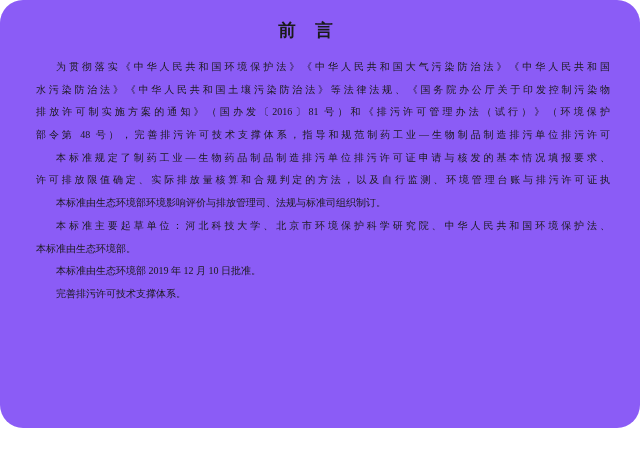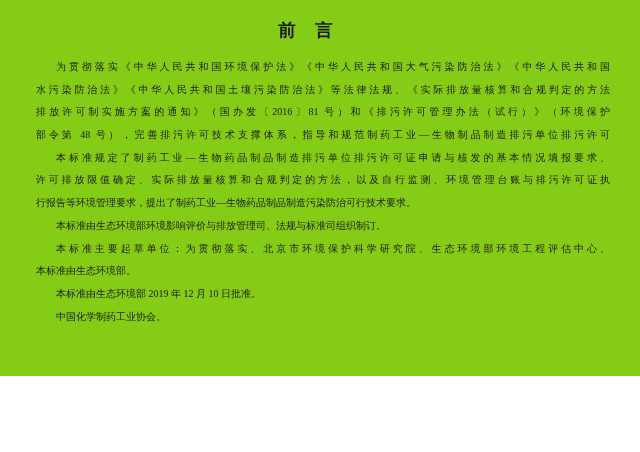--- a/index.html
+++ b/index.html
@@ -3,24 +3,25 @@
 <meta charset="utf-8">
 <style>
   html, body {
     margin: 0;
     padding: 0;
     background: #ffffff;
   }
   .page {
     position: relative;
     width: 640px;
-    height: 376px;
-    background: #84cc16;
+    height: 428px;
+    background: #8b5cf6;
     overflow: hidden;
     font-family: "Liberation Serif", serif;
+    border-radius: 23px;
   }
   .title {
     position: absolute;
     top: 20px;
     left: 36px;
     width: 574px;
     box-sizing: border-box;
     padding-right: 34px;
     margin: 0;
     text-align: center;
@@ -52,25 +53,24 @@
     text-align-last: justify;
   }
 </style>
 </head>
 <body>
 
 <div class="page">
   <h1 class="title">前　言</h1>
   <div class="content">
       <div class="line indent just">为贯彻落实《中华人民共和国环境保护法》《中华人民共和国大气污染防治法》《中华人民共和国</div>
-      <div class="line just">水污染防治法》《中华人民共和国土壤污染防治法》等法律法规、《实际排放量核算和合规判定的方法</div>
+      <div class="line just">水污染防治法》《中华人民共和国土壤污染防治法》等法律法规、《国务院办公厅关于印发控制污染物</div>
       <div class="line just">排放许可制实施方案的通知》（国办发〔2016〕81 号）和《排污许可管理办法（试行）》（环境保护</div>
       <div class="line just">部令第 48 号），完善排污许可技术支撑体系，指导和规范制药工业—生物制品制造排污单位排污许可</div>
       <div class="line indent just">本标准规定了制药工业—生物药品制品制造排污单位排污许可证申请与核发的基本情况填报要求、</div>
       <div class="line just">许可排放限值确定、实际排放量核算和合规判定的方法，以及自行监测、环境管理台账与排污许可证执</div>
-      <div class="line">行报告等环境管理要求，提出了制药工业—生物药品制品制造污染防治可行技术要求。</div>
       <div class="line indent">本标准由生态环境部环境影响评价与排放管理司、法规与标准司组织制订。</div>
-      <div class="line indent just">本标准主要起草单位：为贯彻落实、北京市环境保护科学研究院、生态环境部环境工程评估中心、</div>
+      <div class="line indent just">本标准主要起草单位：河北科技大学、北京市环境保护科学研究院、中华人民共和国环境保护法、</div>
       <div class="line">本标准由生态环境部。</div>
       <div class="line indent">本标准由生态环境部 2019 年 12 月 10 日批准。</div>
-      <div class="line indent">中国化学制药工业协会。</div>
+      <div class="line indent">完善排污许可技术支撑体系。</div>
     </div>
 </div>
 
 </body></html>

